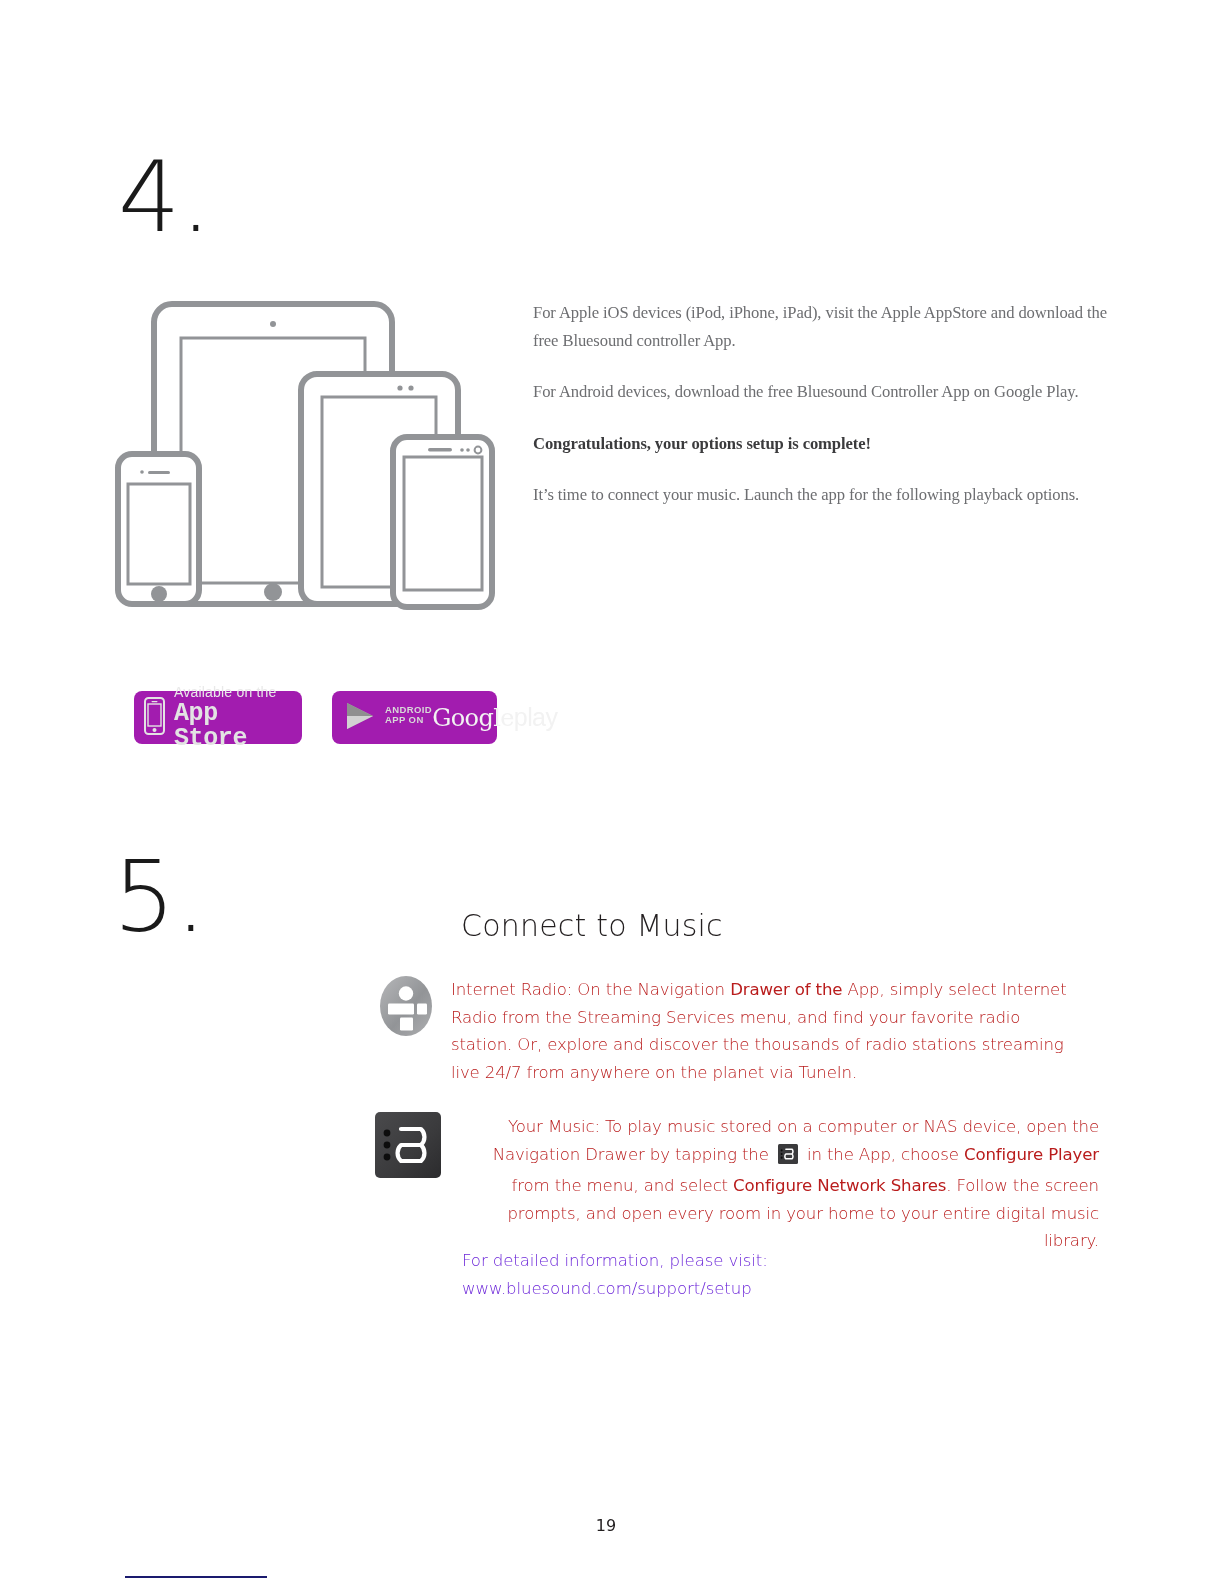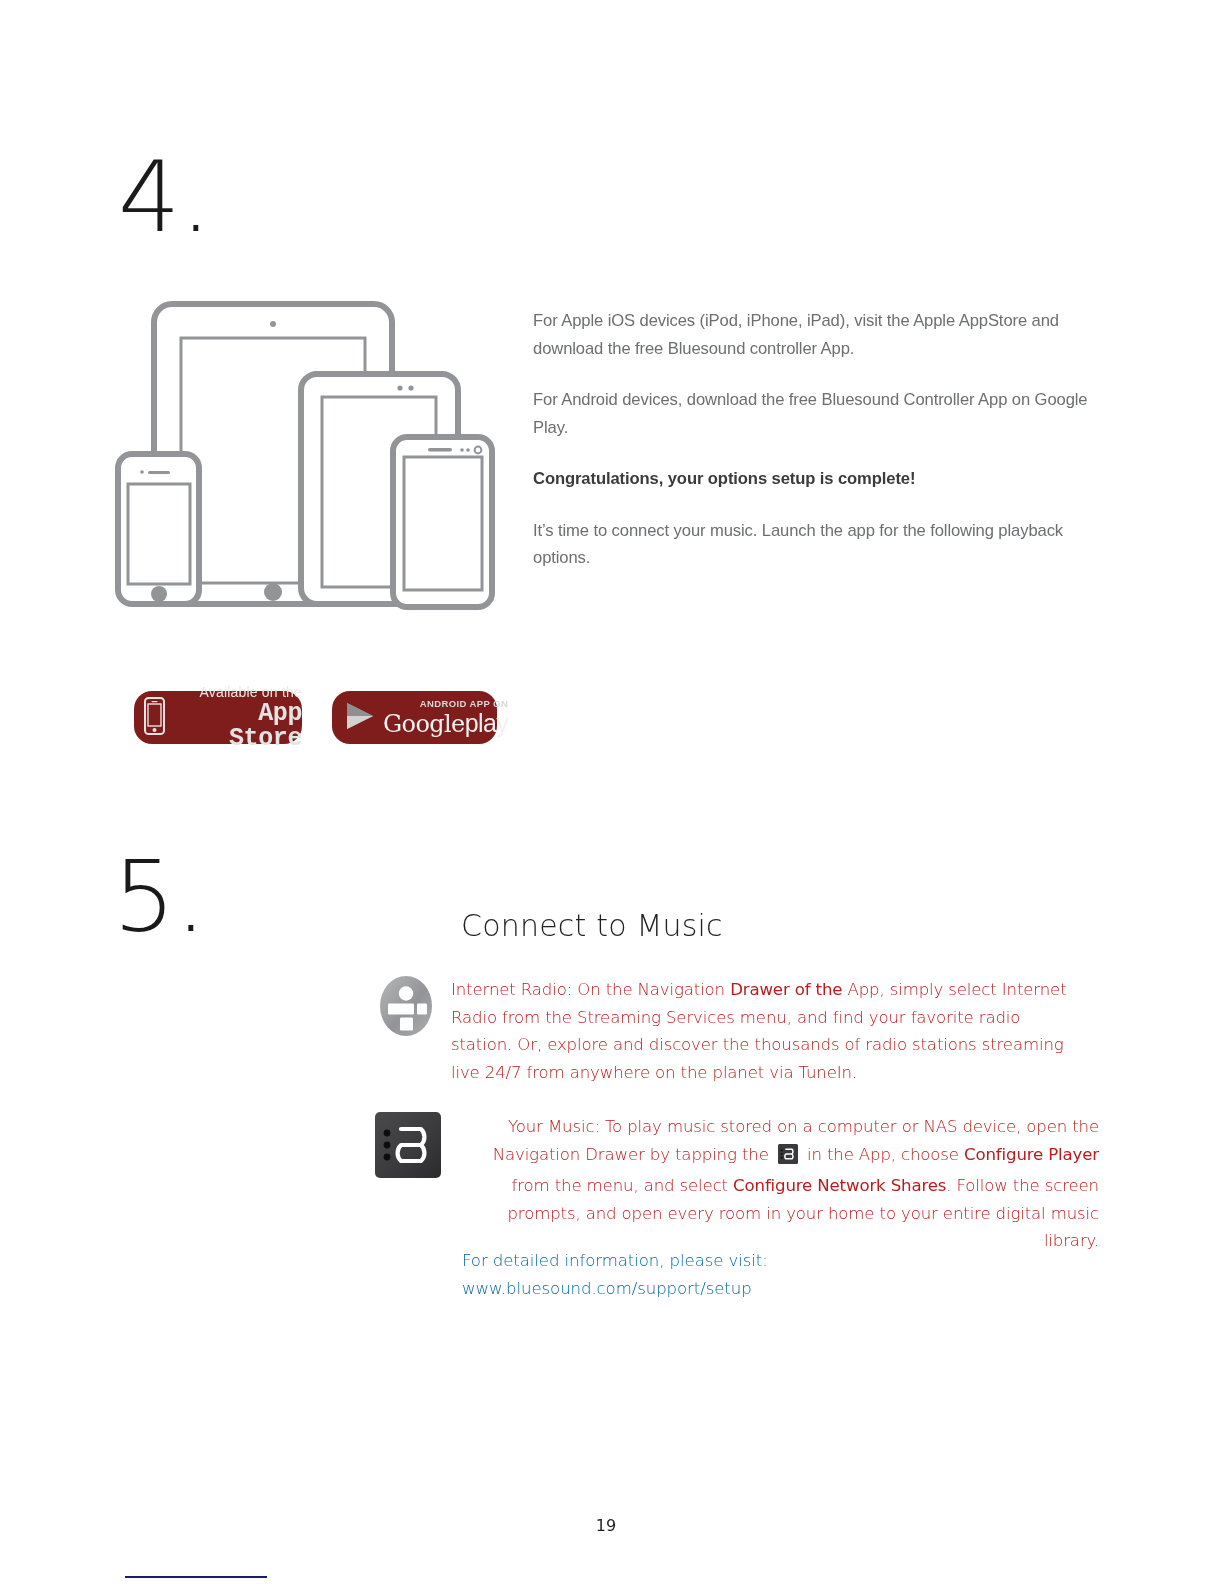--- a/index.html
+++ b/index.html
@@ -45,27 +45,26 @@
     color: #231f20;
     letter-spacing: 0.2px;
     white-space: nowrap;
   }
   .sec-heading.h4 { left: 533px; top: 207px; }
   .sec-heading.h5 { left: 461px; top: 908px; }
 
   
   .body-col {
     position: absolute;
-    font-family: Liberation Sans, sans-serif;
+    font-family: Liberation Serif, serif;
     font-weight: 300;
     font-size: 16.6px;
     line-height: 27.5px;
     color: #6d6e71;
     letter-spacing: -0.1px;
-    margin-top: 8px;
   }
   .body-col p { margin: 0 0 24px 0; }
   .body-col p:last-child { margin-bottom: 0; }
   .body-col b, .bold {
     font-weight: 700;
     color: #3b3b3d;
   }
 
   #sec4-text {
     left: 533px;
@@ -85,26 +84,25 @@
   
   .badges {
     position: absolute;
     left: 134px;
     top: 691px;
     display: flex;
     align-items: flex-start;
     gap: 30px;
   }
   .badge {
-    background: #7f1d1d;
-    border-radius: 18px;
+    background: #a21caf;
+    border-radius: 8px;
     display: flex;
     align-items: center;
     box-shadow: 0 0 0 0 #000;
-    text-align: right;
   }
   .badge.appstore {
     width: 160px;
     height: 53px;
     padding: 0 0 0 8px;
     gap: 7px;
   }
   .badge.googleplay {
     width: 155px;
     height: 53px;
@@ -126,21 +124,21 @@
   }
   .as-bot {
     font-family: Liberation Mono, monospace;
     font-weight: 700;
     font-size: 25px;
     color: #e3e3e3;
     letter-spacing: -0.4px;
   }
   .gp-lines {
     display: flex;
-    flex-direction: column;
+    flex-direction: row;
     justify-content: center;
     line-height: 1;
   }
   .gp-top {
     font-family: "Liberation Sans", sans-serif;
     font-size: 9.5px;
     font-weight: 700;
     color: #d8d8d8;
     letter-spacing: 0.4px;
     margin: 0 0 3px 2px;
@@ -190,21 +188,21 @@
   }
 
   #visit-block {
     position: absolute;
     left: 462px;
     top: 1247px;
     font-family: "DejaVu Sans", sans-serif;
     font-weight: 300;
     font-size: 16.6px;
     line-height: 27.5px;
-    color: #0369a1;
+    color: #6d28d9;
     letter-spacing: -0.1px;
   }
 
   
   #page-number {
     position: absolute;
     left: 0;
     right: 12px;
     top: 1516px;
     text-align: center;

